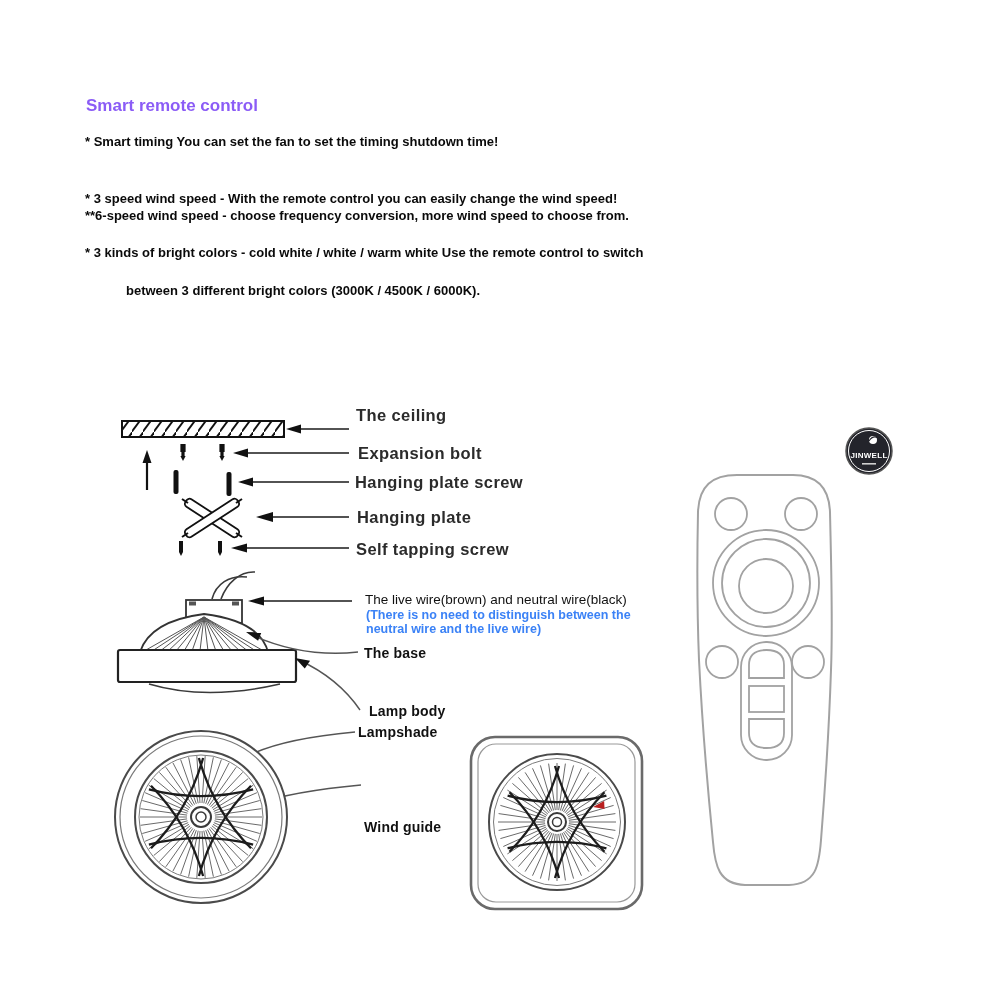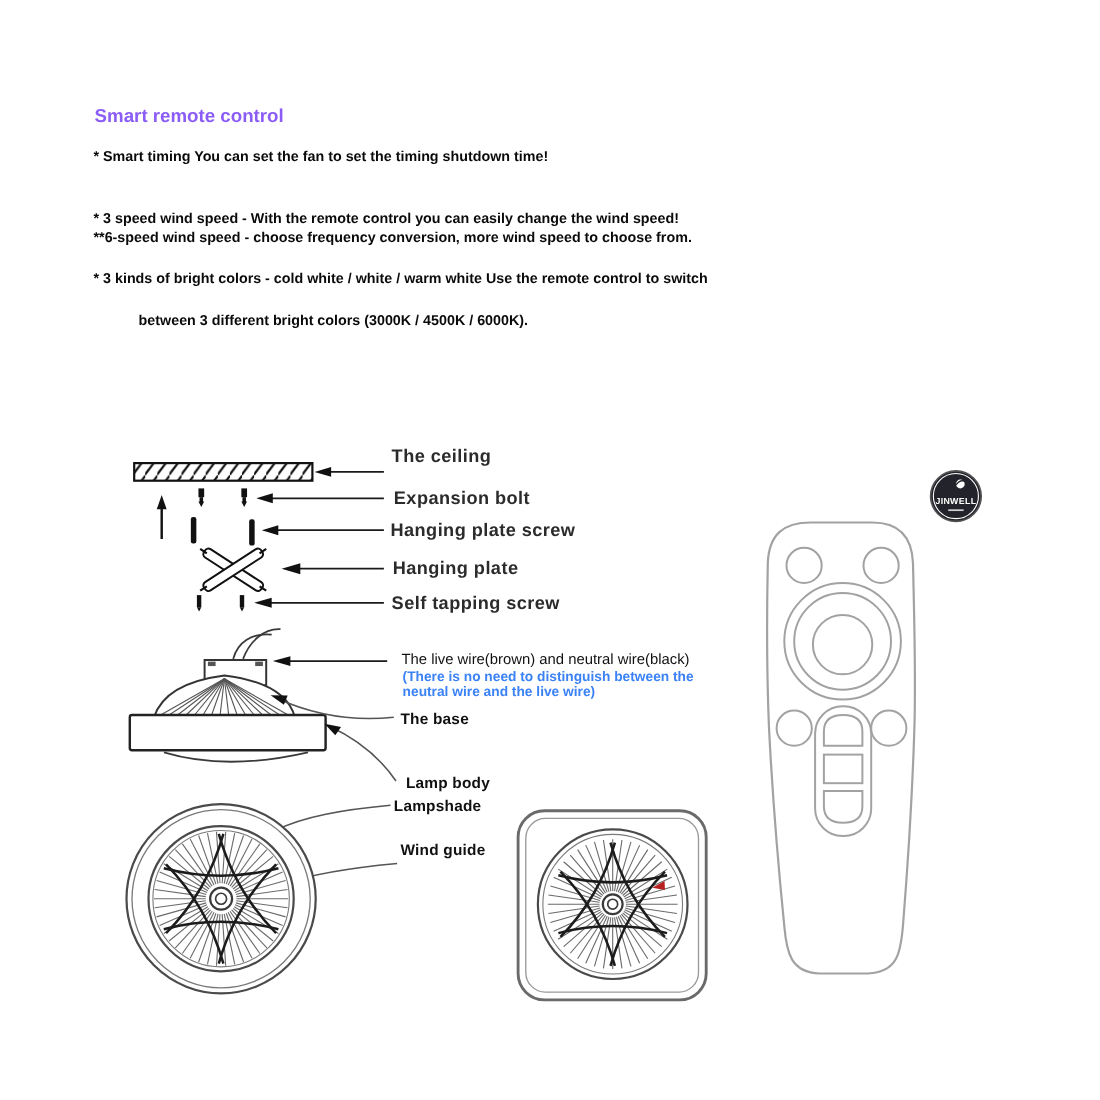--- a/index.html
+++ b/index.html
@@ -37,21 +37,21 @@
 <div class="abs part-label" style="left:355px;top:473px;">Hanging plate screw</div>
 <div class="abs part-label" style="left:357px;top:508px;">Hanging plate</div>
 <div class="abs part-label" style="left:356px;top:540px;">Self tapping screw</div>
 
 <div class="abs wire-bold" style="left:365px;top:592px;">The live wire(brown) and neutral wire(black)</div>
 <div class="abs wire-note" style="left:366px;top:608px;">(There is no need to distinguish between the</div>
 <div class="abs wire-note" style="left:366px;top:622px;">neutral wire and the live wire)</div>
 <div class="abs bold-label" style="left:364px;top:645px;">The base</div>
 <div class="abs bold-label" style="left:369px;top:703px;">Lamp body</div>
 <div class="abs bold-label" style="left:358px;top:724px;">Lampshade</div>
-<div class="abs bold-label" style="left:364px;top:764px;">Wind guide</div>
+<div class="abs bold-label" style="left:364px;top:819px;">Wind guide</div>
 
 <svg width="1000" height="1000" viewBox="0 0 1000 1000">
   <defs>
     <pattern id="hatch" patternUnits="userSpaceOnUse" width="11" height="16">
       <path d="M-2,18 L13,-2" stroke="#111" stroke-width="2"></path>
     </pattern>
   </defs>
 
   <g>
     <rect x="122" y="421" width="162" height="16" fill="url(#hatch)" stroke="#111" stroke-width="2"></rect>

